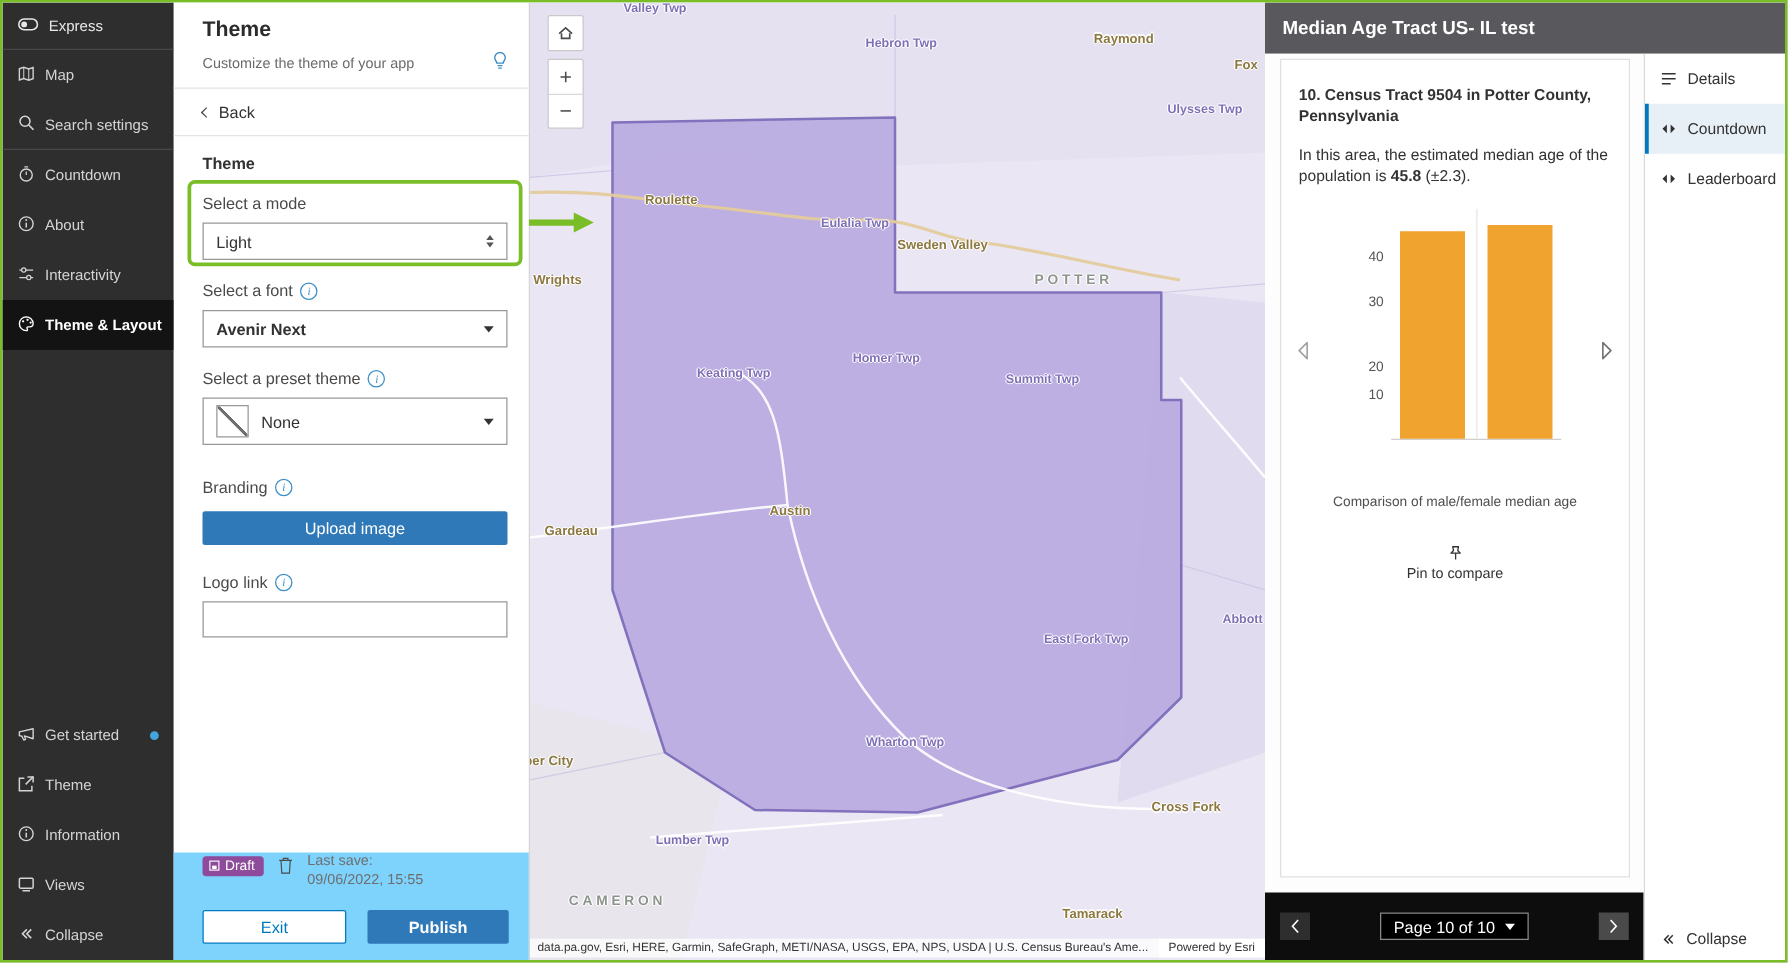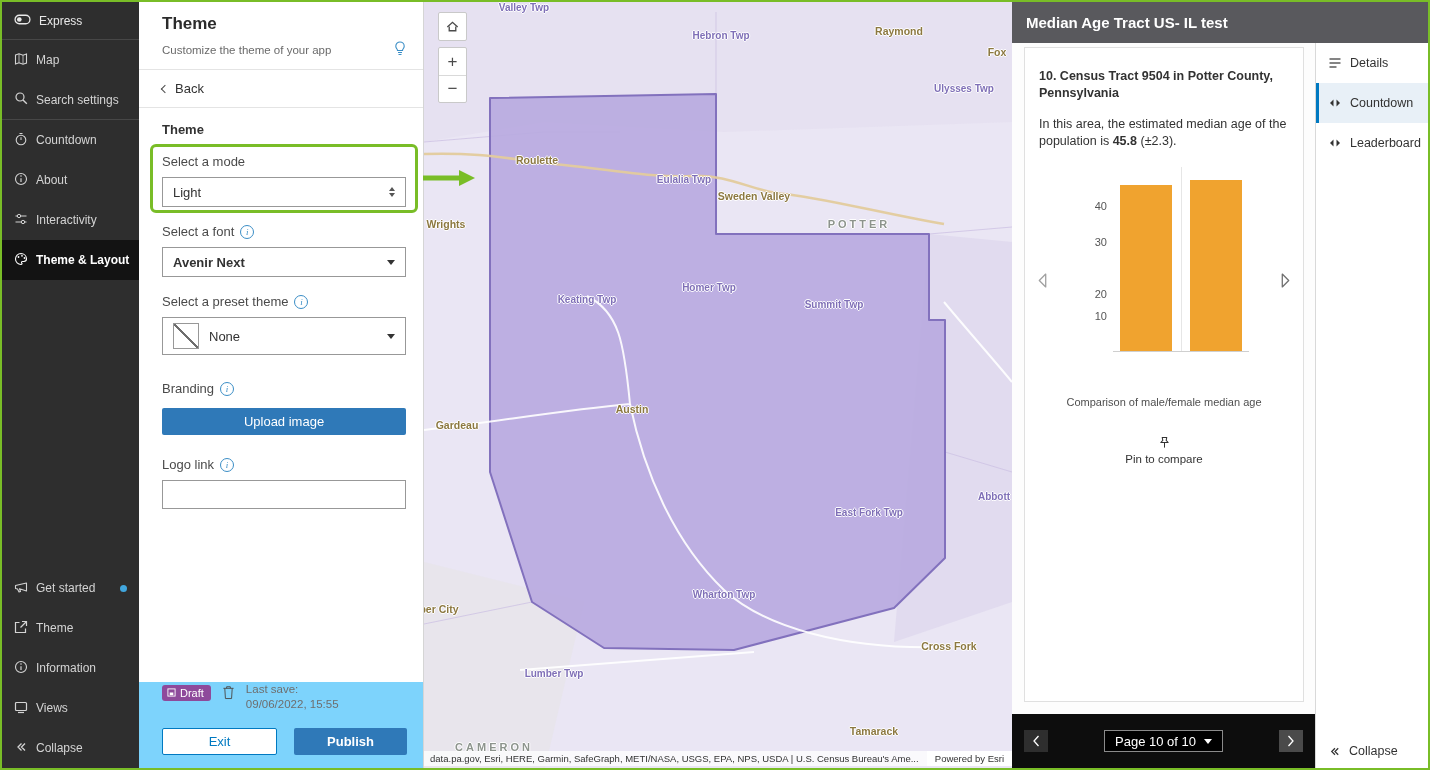--- a/index.html
+++ b/index.html
@@ -391,21 +391,21 @@
         <span class="map-label twp" style="left: 285px; top: 285px;">Homer Twp</span>
         <span class="map-label twp" style="left: 410px; top: 302px;">Summit Twp</span>
         <span class="map-label town" style="left: 208px; top: 407px;">Austin</span>
         <span class="map-label town" style="left: 33px; top: 423px;">Gardeau</span>
         <span class="map-label twp" style="left: 578px; top: 494px;">Abbott Tw</span>
         <span class="map-label twp" style="left: 445px; top: 510px;">East Fork Twp</span>
         <span class="map-label twp" style="left: 300px; top: 592px;">Wharton Twp</span>
         <span class="map-label town" style="left: 15px; top: 607px;">ber City</span>
         <span class="map-label town" style="left: 525px; top: 644px;">Cross Fork</span>
         <span class="map-label twp" style="left: 130px; top: 671px;">Lumber Twp</span>
-        <span class="map-label county" style="left: 70px; top: 745px;">CAMERON</span>
+        <span class="map-label county" style="left: 70px; top: 719px;">CAMERON</span>
         <span class="map-label town" style="left: 450px; top: 729px;">Tamarack</span>
       </div>
 
     <div class="map-ctrl ctrl-home">
       <svg width="15" height="15" viewBox="0 0 16 16">
           <path d="M2.5 8.5 8 3.5l5.5 5" fill="none" stroke="#4a4a4a" stroke-width="1.4"></path>
           <path d="M4.5 8v4.5h7V8" fill="none" stroke="#4a4a4a" stroke-width="1.4"></path>
         </svg>
     </div>
     <div class="zoom-group">

